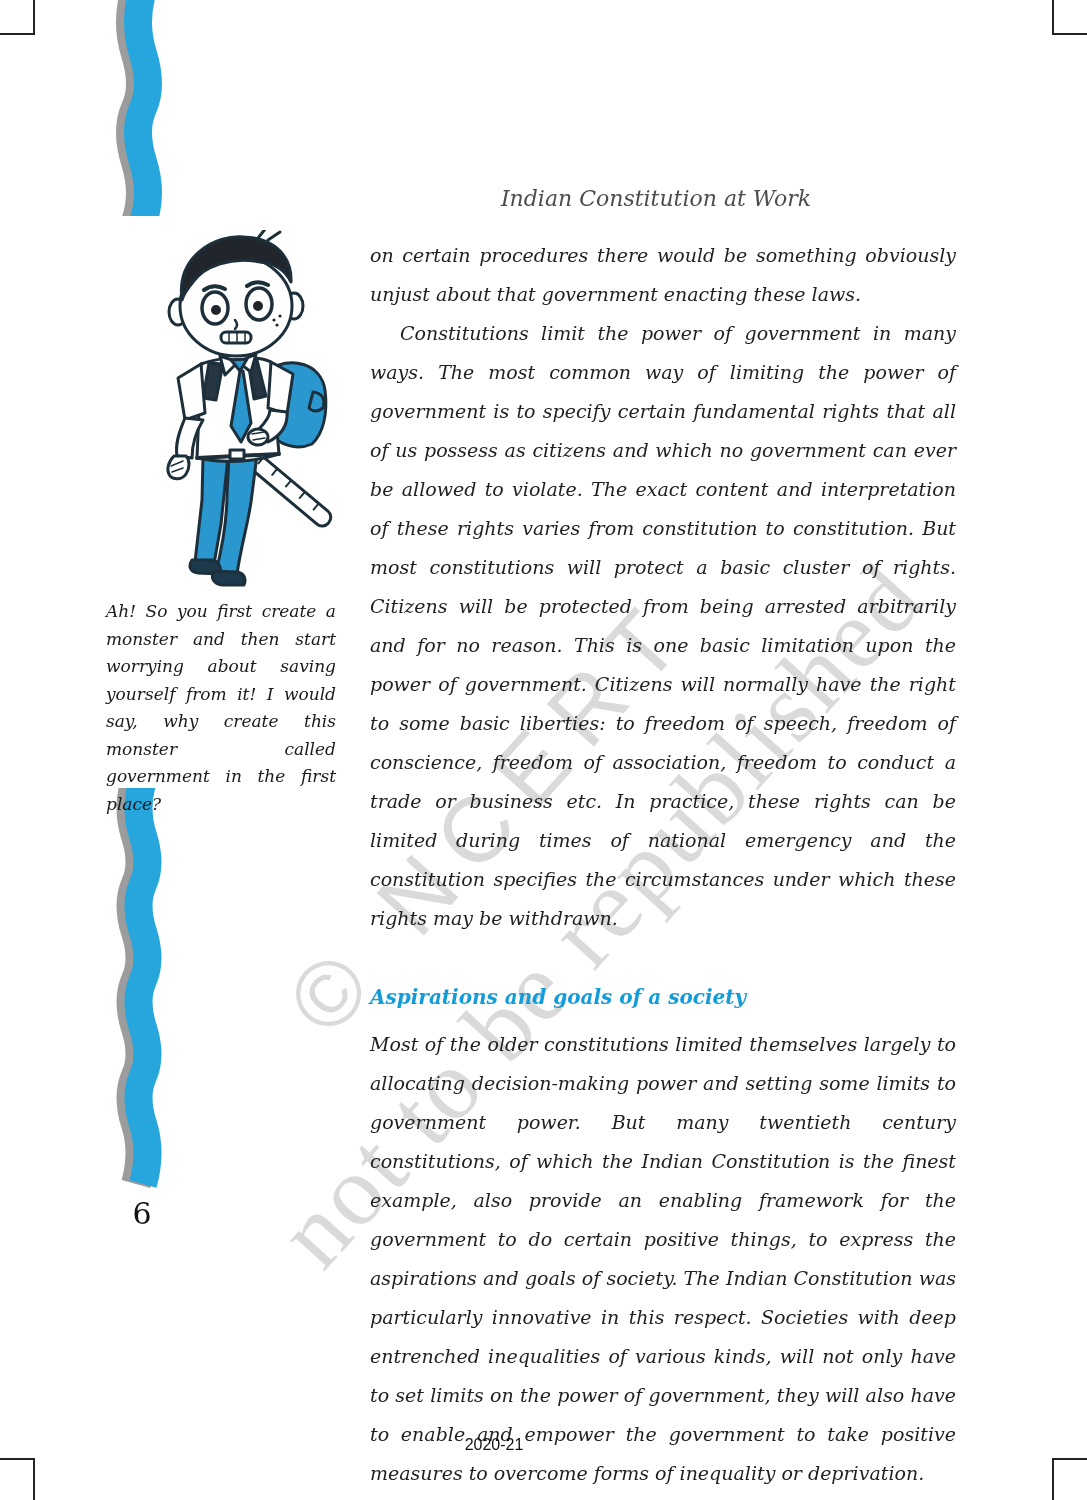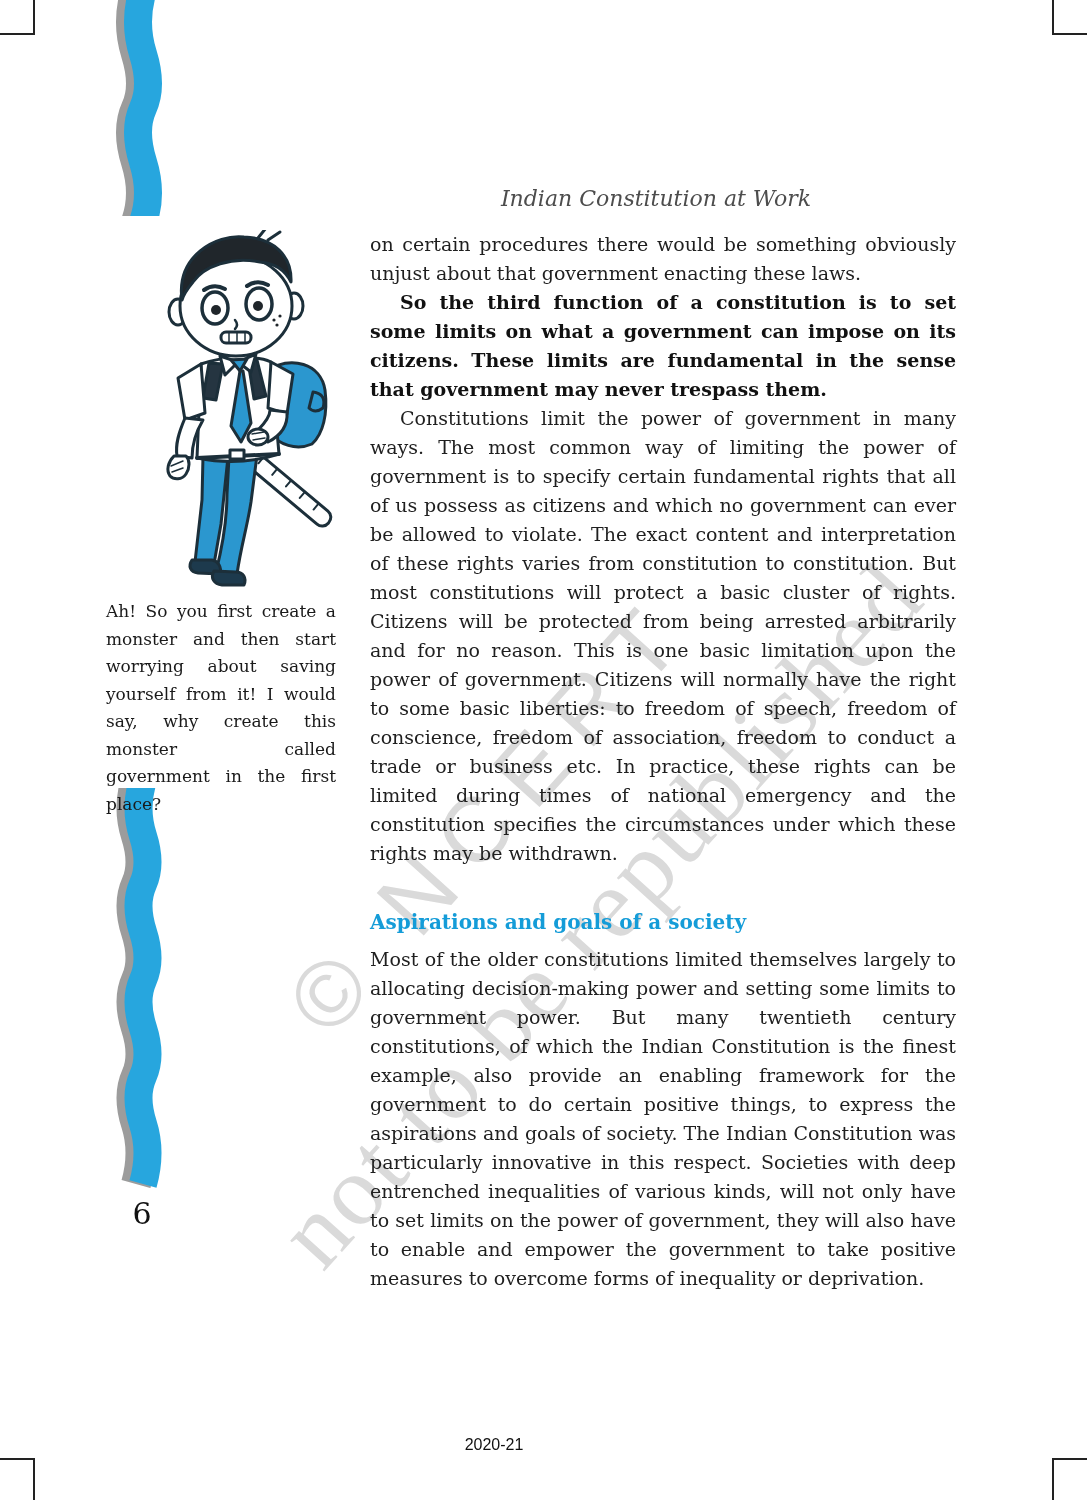--- a/index.html
+++ b/index.html
@@ -21,35 +21,35 @@
   
   .ribbon{position:absolute;z-index:2;}
   
   .running-header{
     position:absolute;left:370px;top:186px;width:586px;z-index:2;
     text-align:center;padding-right:14px;box-sizing:border-box;
     font-style:italic;font-size:22px;color:#4d4d4d;
   }
   
   .article{
-    position:absolute;left:370px;top:230px;width:586px;z-index:2;
-    font-size:19px;line-height:29px;text-align:justify;
+    position:absolute;left:370px;top:236px;width:586px;z-index:2;
+    font-size:19px;line-height:39px;text-align:justify;font-style:italic;
   }
   .article p{margin:0;}
   .article p.indent{text-indent:30px;}
   .article p.bold{font-weight:700;color:#111;}
   .section-heading{
     margin:40px 0 8px 0;font-weight:700;font-size:20px;color:#149CD8;
     text-align:left;
   }
   
   .illustration{position:absolute;left:108px;top:230px;width:240px;height:360px;z-index:2;}
   .caption{
     position:absolute;left:106px;top:598px;width:230px;z-index:2;
-    font-size:17px;line-height:27.5px;color:#1a1a1a;text-align:justify;
+    font-style:italic;font-size:17px;line-height:27.5px;color:#1a1a1a;text-align:justify;
   }
   
   .page-number{position:absolute;left:112px;top:1196px;width:60px;z-index:2;
     text-align:center;font-size:30px;color:#111;}
   .footer{position:absolute;left:0;top:1436px;width:988px;z-index:2;
     text-align:center;font-family:"Liberation Sans",sans-serif;font-size:16px;color:#111;}
 </style>
 </head>
 <body>
 
@@ -145,21 +145,20 @@
       <circle cx="166" cy="90" r="1.6" fill="#20262b" stroke="none"></circle>
       <circle cx="172" cy="86" r="1.6" fill="#20262b" stroke="none"></circle>
       <circle cx="169" cy="95" r="1.6" fill="#20262b" stroke="none"></circle>
     </g>
   </svg>
 
   <div class="caption">Ah! So you first create a monster and then start worrying about saving yourself from it! I would say, why create this monster called government in the first place?</div>
 
   <div class="article">
     <p>on certain procedures there would be something obviously unjust about that government enacting these laws.</p>
-    <p class="indent bold">So the third function of a constitution is to set some limits on what a government can impose on its citizens. These limits are fundamental in the sense that government may never trespass them.</p>
     <p class="indent">Constitutions limit the power of government in many ways. The most common way of limiting the power of government is to specify certain fundamental rights that all of us possess as citizens and which no government can ever be allowed to violate. The exact content and interpretation of these rights varies from constitution to constitution. But most constitutions will protect a basic cluster of rights. Citizens will be protected from being arrested arbitrarily and for no reason. This is one basic limitation upon the power of government. Citizens will normally have the right to some basic liberties: to freedom of speech, freedom of conscience, freedom of association, freedom to conduct a trade or business etc. In practice, these rights can be limited during times of national emergency and the constitution specifies the circumstances under which these rights may be withdrawn.</p>
     <h3 class="section-heading">Aspirations and goals of a society</h3>
     <p>Most of the older constitutions limited themselves largely to allocating decision-making power and setting some limits to government power. But many twentieth century constitutions, of which the Indian Constitution is the finest example, also provide an enabling framework for the government to do certain positive things, to express the aspirations and goals of society. The Indian Constitution was particularly innovative in this respect. Societies with deep entrenched inequalities of various kinds, will not only have to set limits on the power of government, they will also have to enable and empower the government to take positive measures to overcome forms of inequality or deprivation.</p>
   </div>
 
   <div class="page-number">6</div>
 
   <div class="footer">2020-21</div>
 
 </div>

